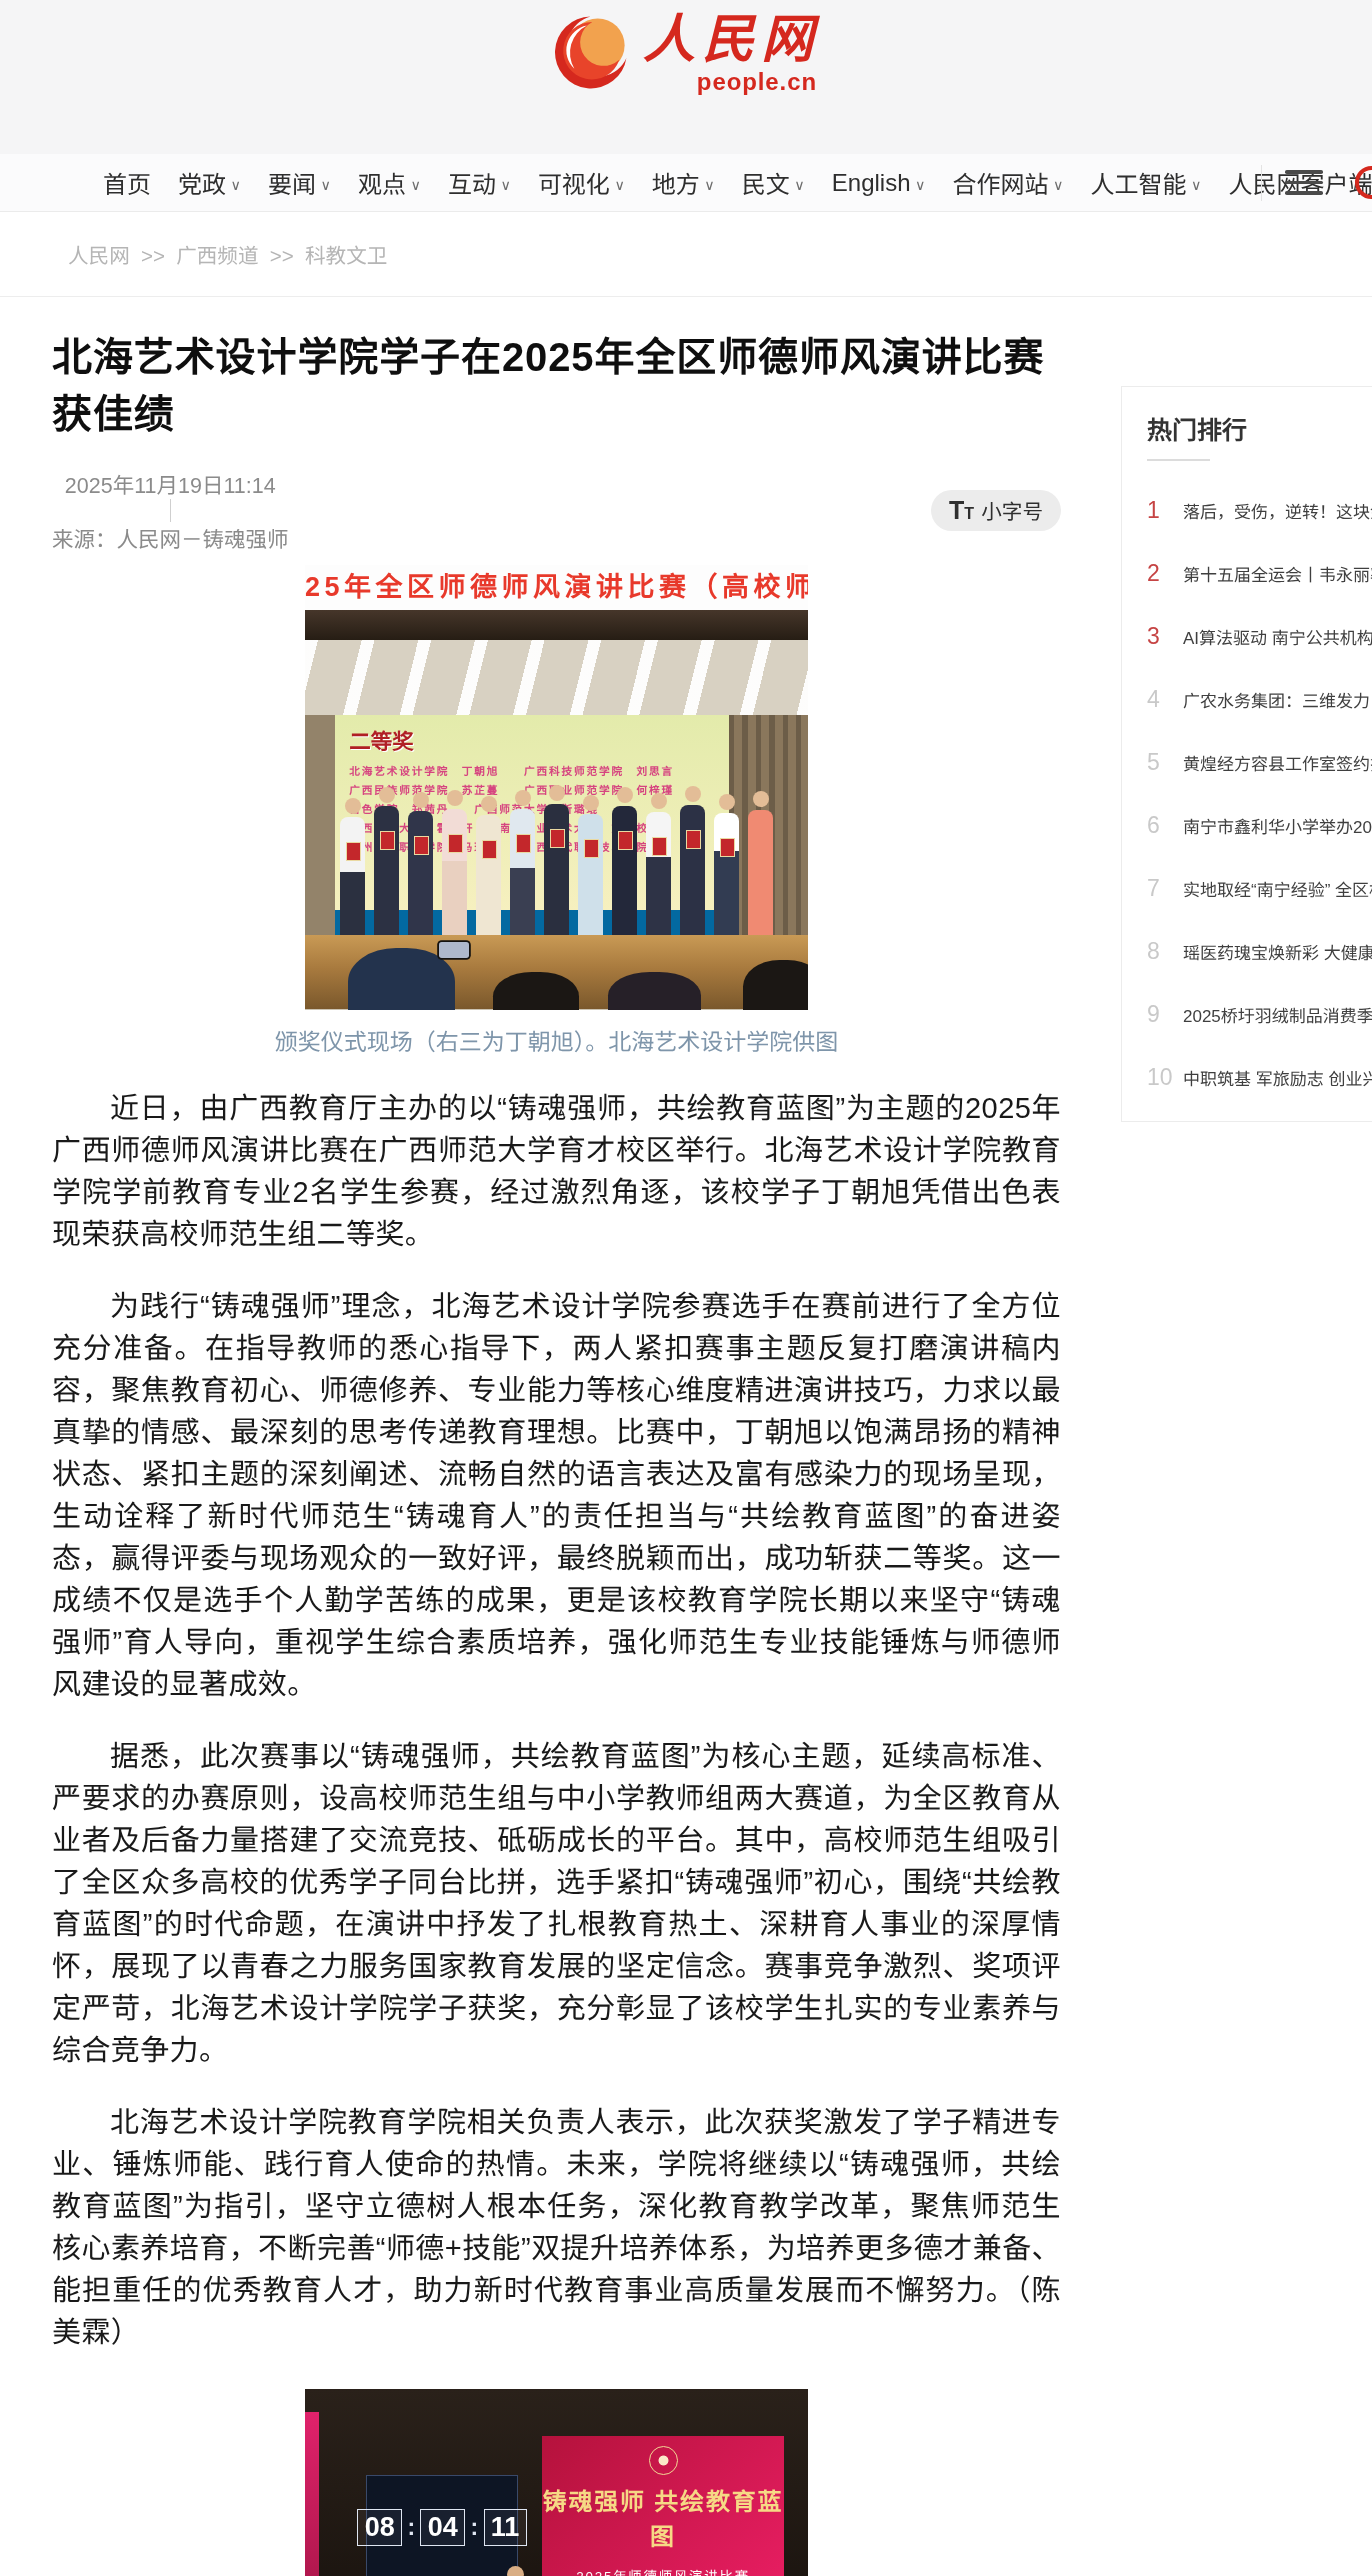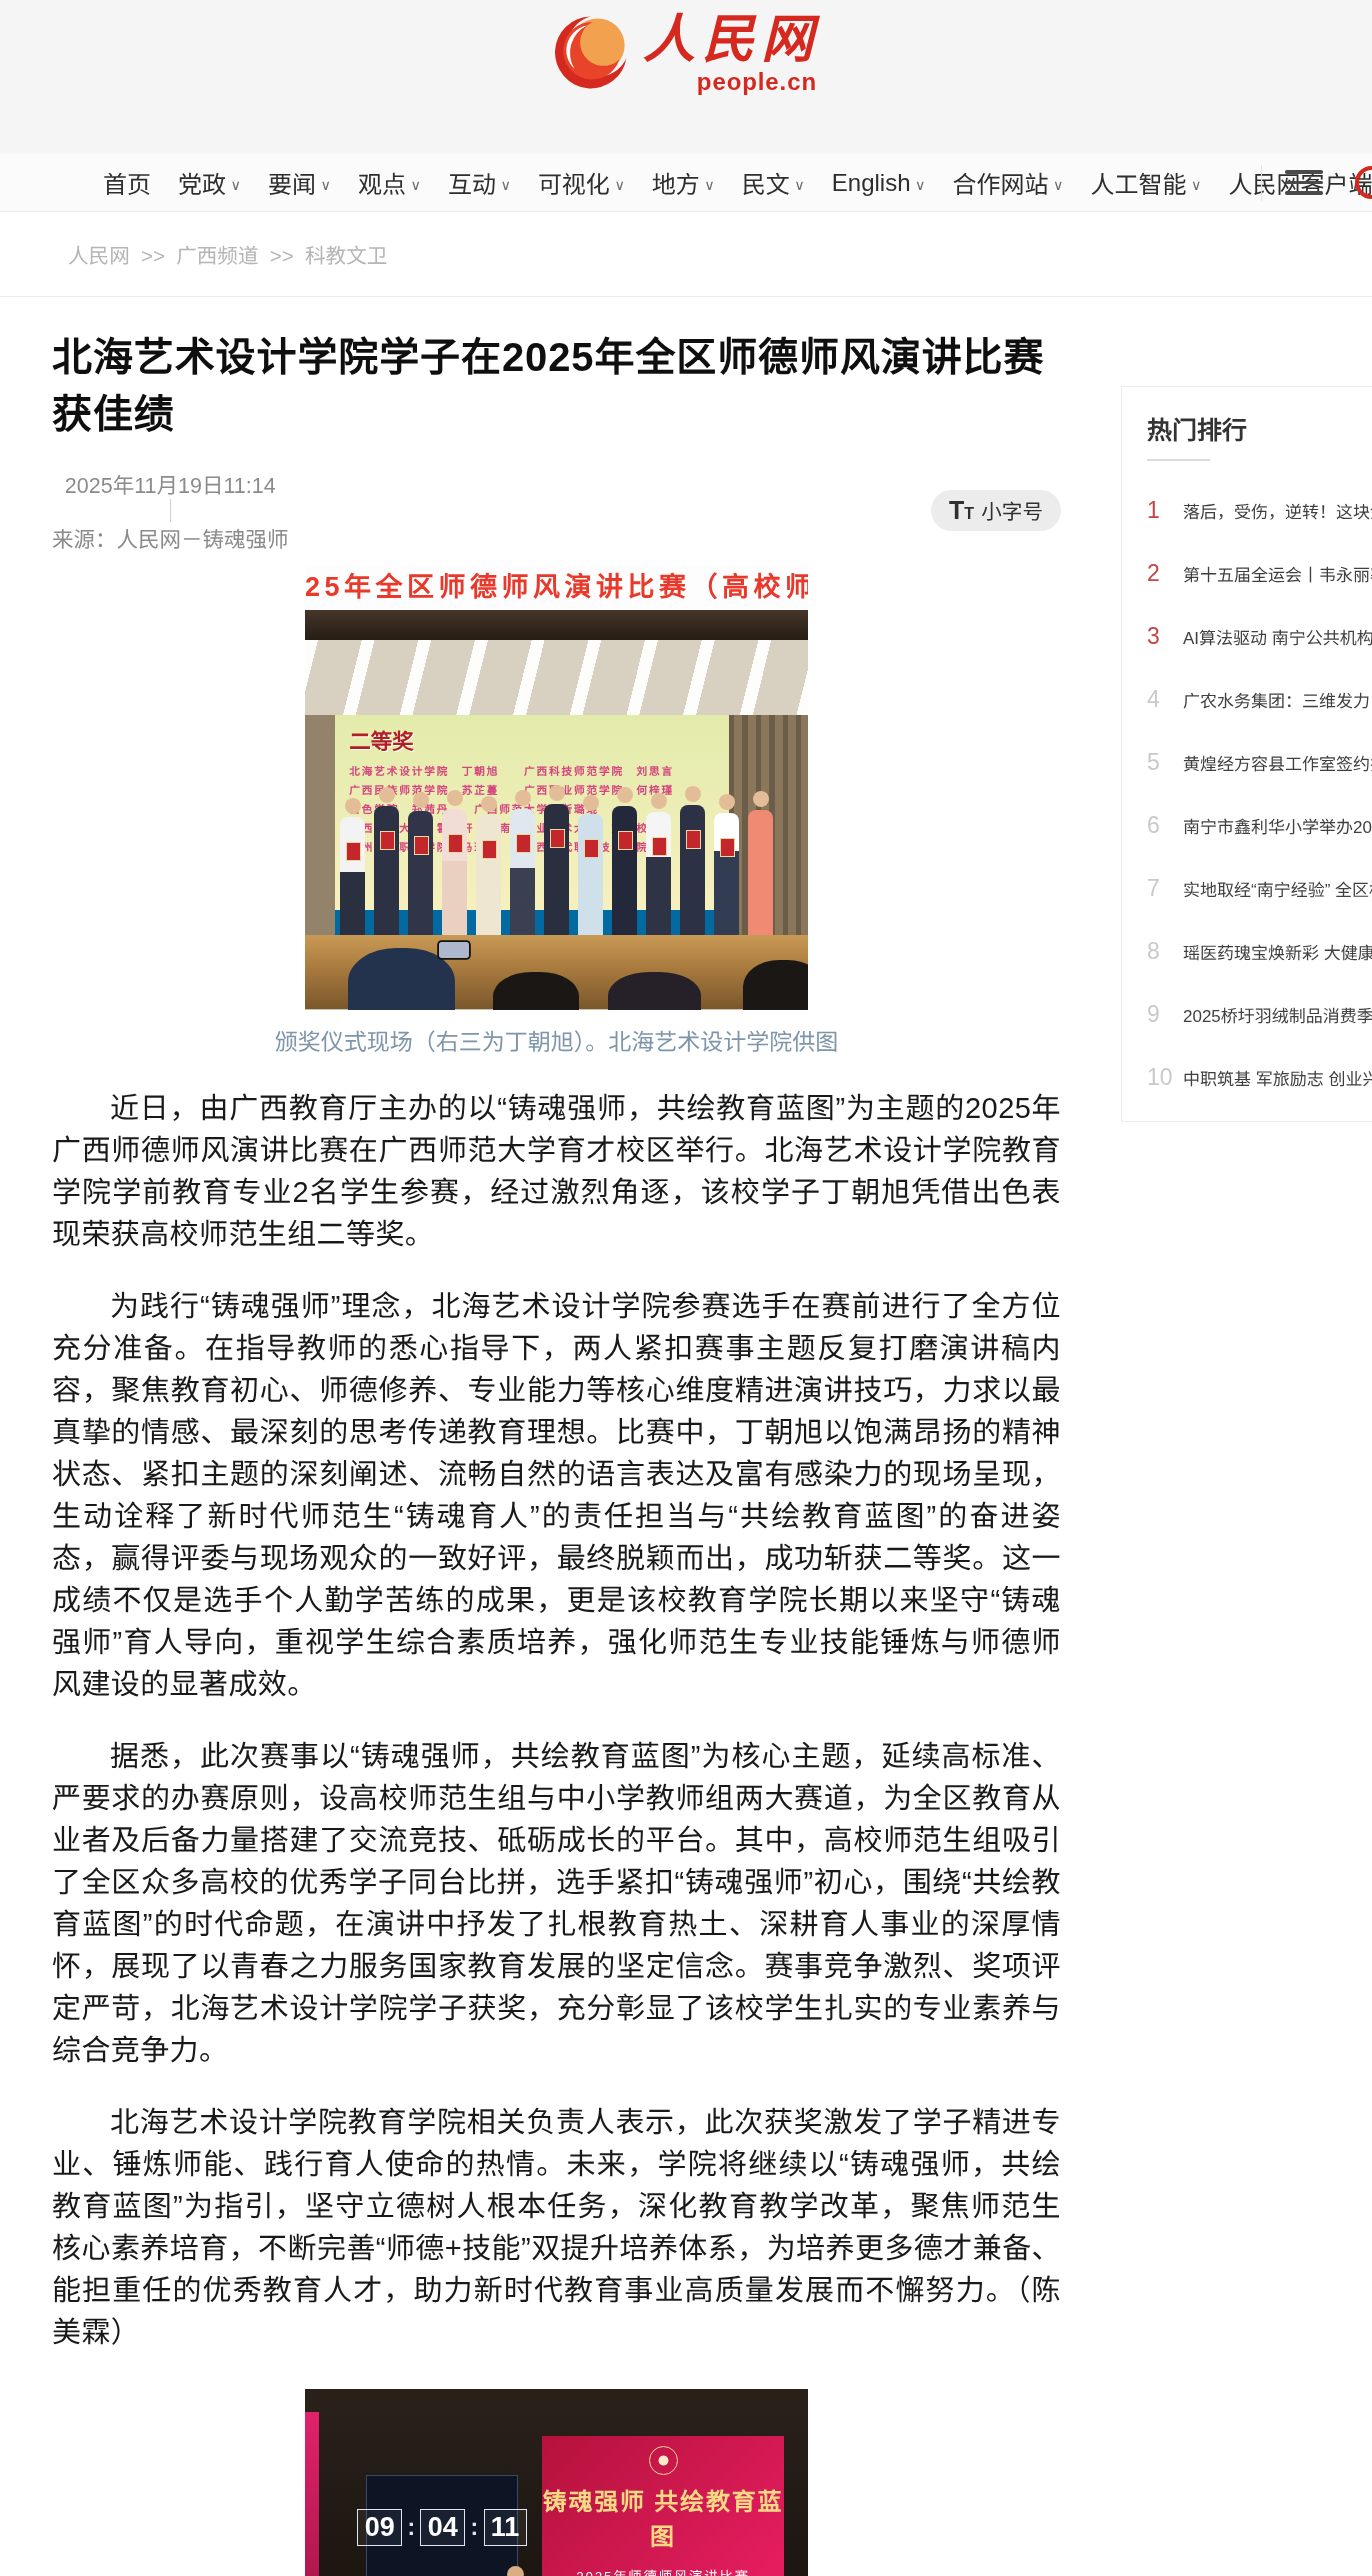--- a/index.html
+++ b/index.html
@@ -280,21 +280,21 @@
 
       <p class="para">近日，由广西教育厅主办的以“铸魂强师，共绘教育蓝图”为主题的2025年广西师德师风演讲比赛在广西师范大学育才校区举行。北海艺术设计学院教育学院学前教育专业2名学生参赛，经过激烈角逐，该校学子丁朝旭凭借出色表现荣获高校师范生组二等奖。</p>
       <p class="para">为践行“铸魂强师”理念，北海艺术设计学院参赛选手在赛前进行了全方位充分准备。在指导教师的悉心指导下，两人紧扣赛事主题反复打磨演讲稿内容，聚焦教育初心、师德修养、专业能力等核心维度精进演讲技巧，力求以最真挚的情感、最深刻的思考传递教育理想。比赛中，丁朝旭以饱满昂扬的精神状态、紧扣主题的深刻阐述、流畅自然的语言表达及富有感染力的现场呈现，生动诠释了新时代师范生“铸魂育人”的责任担当与“共绘教育蓝图”的奋进姿态，赢得评委与现场观众的一致好评，最终脱颖而出，成功斩获二等奖。这一成绩不仅是选手个人勤学苦练的成果，更是该校教育学院长期以来坚守“铸魂强师”育人导向，重视学生综合素质培养，强化师范生专业技能锤炼与师德师风建设的显著成效。</p>
       <p class="para">据悉，此次赛事以“铸魂强师，共绘教育蓝图”为核心主题，延续高标准、严要求的办赛原则，设高校师范生组与中小学教师组两大赛道，为全区教育从业者及后备力量搭建了交流竞技、砥砺成长的平台。其中，高校师范生组吸引了全区众多高校的优秀学子同台比拼，选手紧扣“铸魂强师”初心，围绕“共绘教育蓝图”的时代命题，在演讲中抒发了扎根教育热土、深耕育人事业的深厚情怀，展现了以青春之力服务国家教育发展的坚定信念。赛事竞争激烈、奖项评定严苛，北海艺术设计学院学子获奖，充分彰显了该校学生扎实的专业素养与综合竞争力。</p>
       <p class="para">北海艺术设计学院教育学院相关负责人表示，此次获奖激发了学子精进专业、锤炼师能、践行育人使命的热情。未来，学院将继续以“铸魂强师，共绘教育蓝图”为指引，坚守立德树人根本任务，深化教育教学改革，聚焦师范生核心素养培育，不断完善“师德+技能”双提升培养体系，为培养更多德才兼备、能担重任的优秀教育人才，助力新时代教育事业高质量发展而不懈努力。（陈美霖）</p>
 
       <figure style="margin-top:36px;">
         <div class="photo photo2">
           <div class="p2-banner"></div>
           <div class="p2-timer">
-            <span class="dig">09</span>
+            <span class="dig">08</span>
             <span class="col">:</span>
             <span class="dig">04</span>
             <span class="col">:</span>
             <span class="dig">11</span>
           </div>
           <div class="p2-screen">
             <div class="p2-emblem"></div>
             <div class="p2-l1">铸魂强师  共绘教育蓝图</div>
             <div class="p2-l2">2025年师德师风演讲比赛</div>
           </div>

